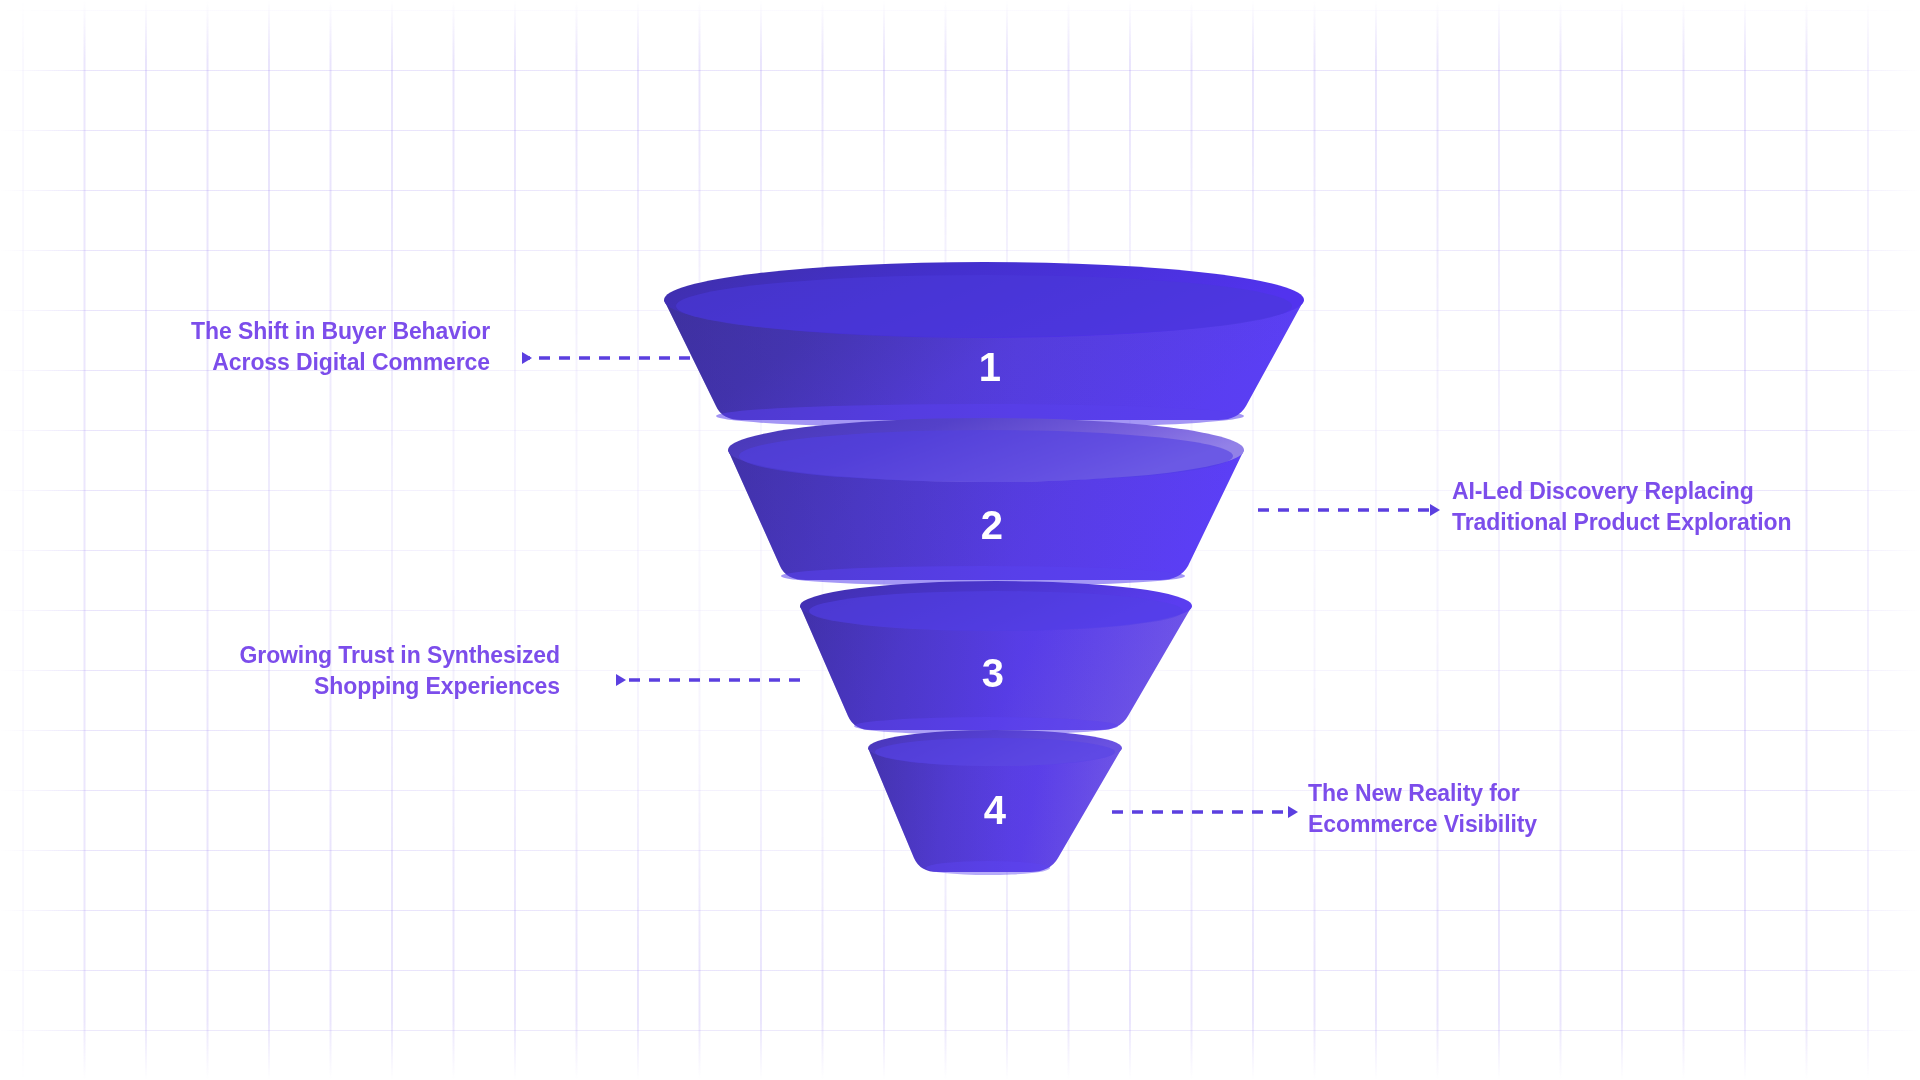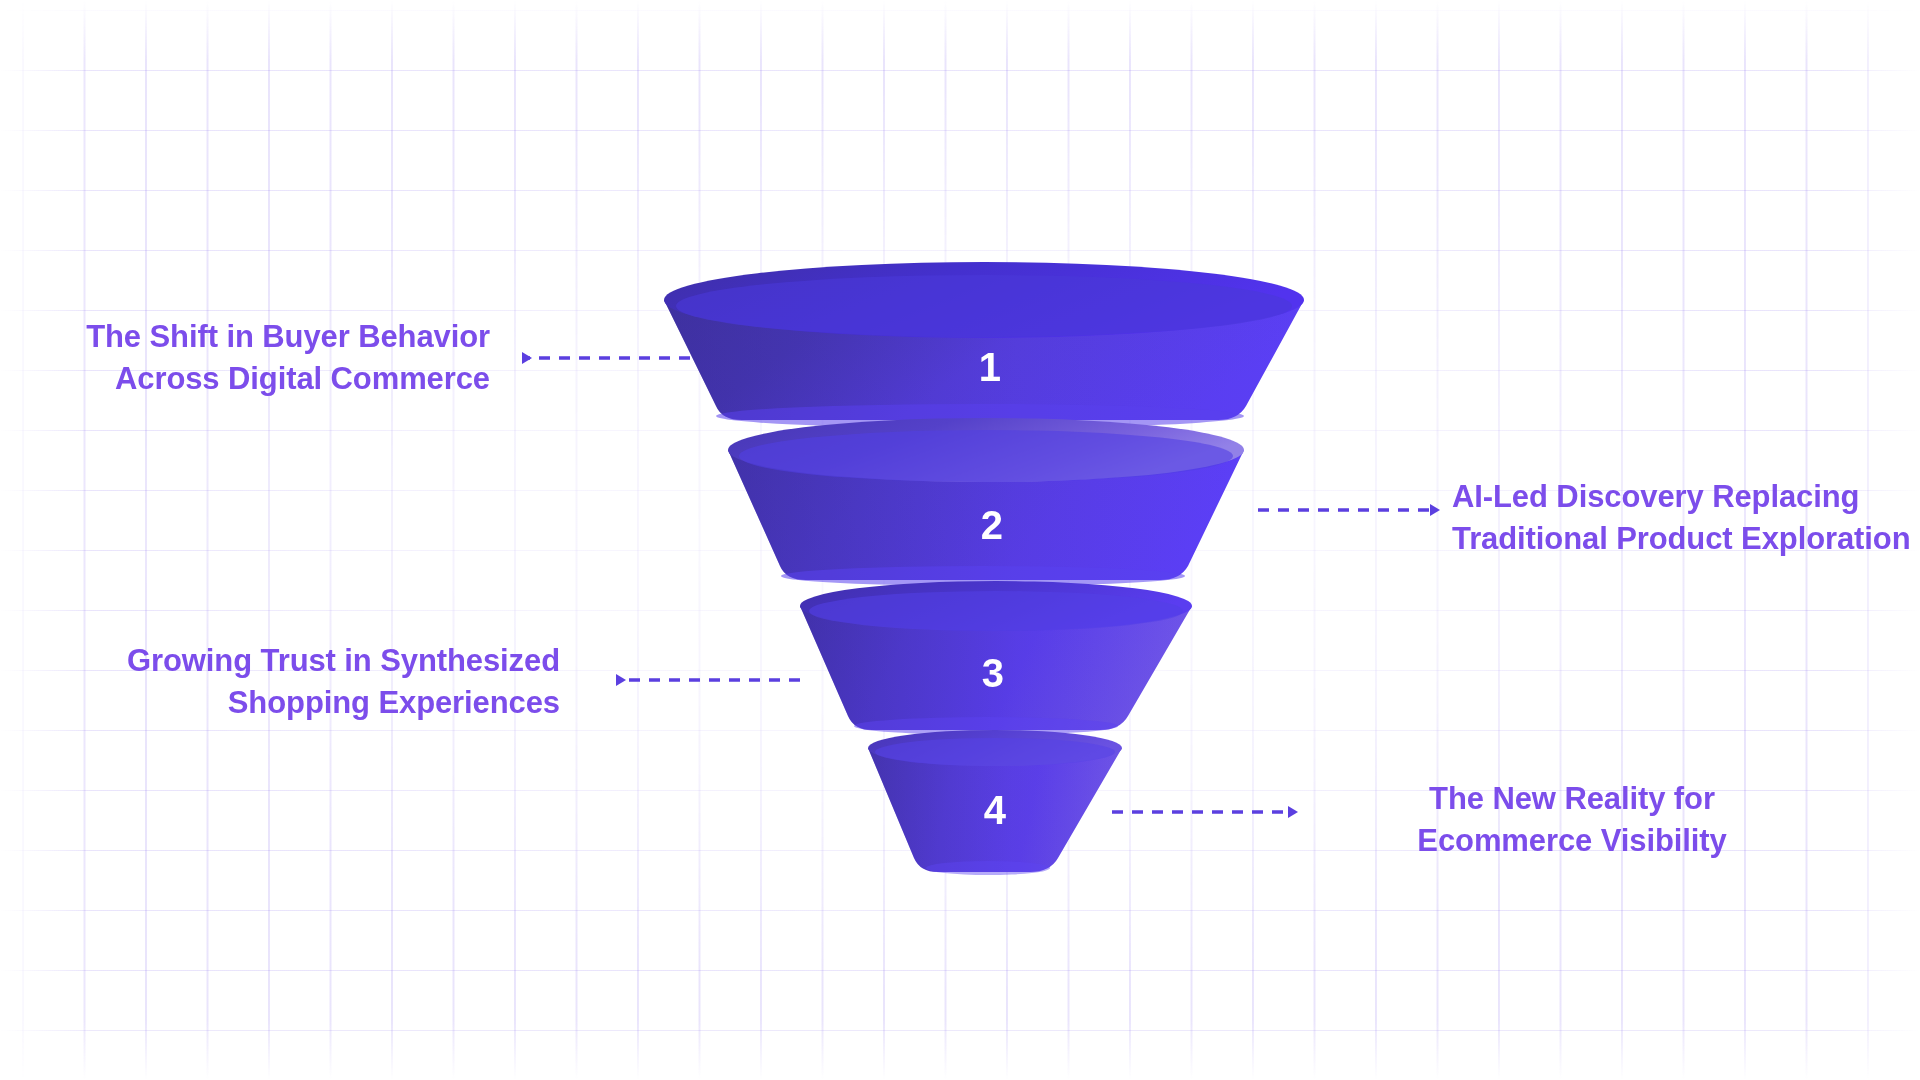--- a/index.html
+++ b/index.html
@@ -64,21 +64,21 @@
     transform: translate(-50%, -50%);
     user-select: none;
   }
 
   
   .funnel-label {
     position: absolute;
     color: #7C4DEB;
     font-family: "Liberation Sans", sans-serif;
     font-weight: bold;
-    font-size: 31px;
+    font-size: 23px;
     line-height: 1.36;
     letter-spacing: -0.1px;
     white-space: pre-line;
   }
   .label-left  { text-align: right; }
   .label-right { text-align: left; }
 </style>
 </head>
 <body>
 
@@ -250,16 +250,16 @@
 
   <div class="funnel-label label-left" style="right:1430px; top:316px; width:470px;">The Shift in Buyer Behavior
 Across Digital Commerce</div>
 
   <div class="funnel-label label-right" style="left:1452px; top:476px; width:470px;">AI-Led Discovery Replacing
 Traditional Product Exploration</div>
 
   <div class="funnel-label label-left" style="right:1360px; top:640px; width:480px;">Growing Trust in Synthesized
 Shopping Experiences</div>
 
-  <div class="funnel-label label-right" style="left:1372px; top:778px; width:400px;text-align:center;">The New Reality for
+  <div class="funnel-label label-right" style="left:1308px; top:778px; width:400px;">The New Reality for
 Ecommerce Visibility</div>
 
 </div>
 
 </body></html>

